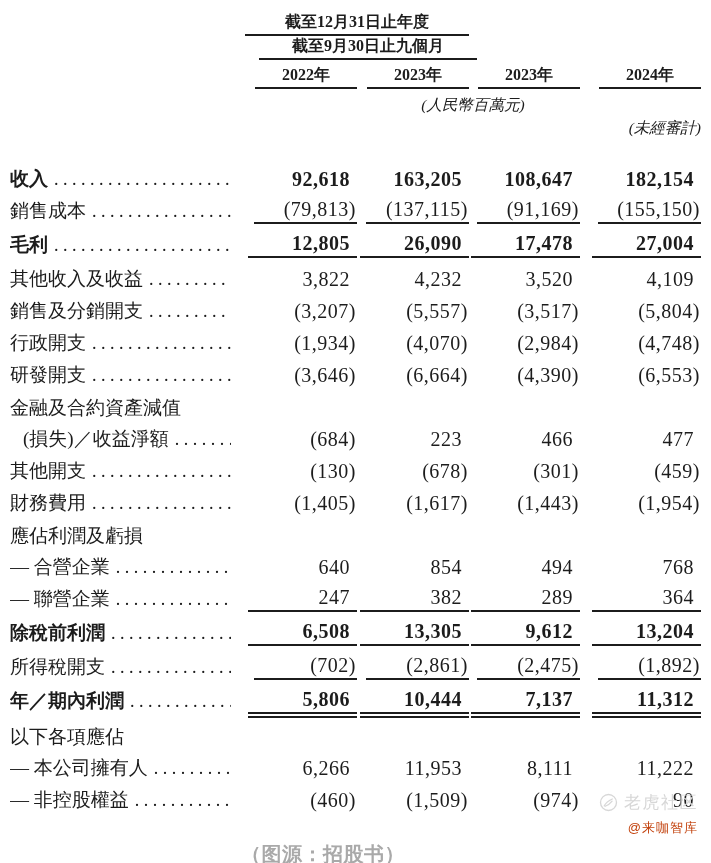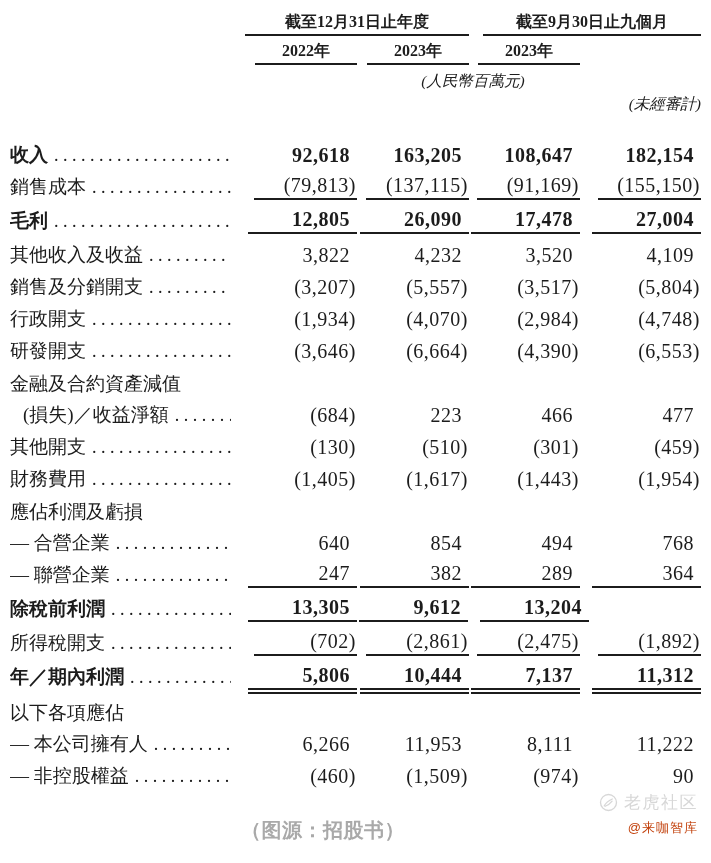--- a/index.html
+++ b/index.html
@@ -4,21 +4,21 @@
 <style>
   html,body { margin:0; padding:0; }
   body {
     width:711px; height:863px; background:#ffffff; overflow:hidden; position:relative;
     font-family:"Liberation Serif","DejaVu Serif",serif; color:#1c1c1c;
     -webkit-font-smoothing:antialiased;
   }
   .page { padding:12px 10px 0 10px; }
 
   
-  .hdr-groups { display:flex; margin-left:235px; }
+  .hdr-groups { display:flex; margin-left:235px;flex-direction:column; }
   .grp {
     text-align:center; font-weight:bold; font-size:16px; line-height:19px;
     border-bottom:2px solid #1c1c1c; padding-bottom:3px;
   }
   .grp1 { width:224px; }
   .grp2 { width:218px; margin-left:14px; }
 
   .hdr-years { display:flex; margin-left:235px; margin-top:5px; }
   .ycell { display:flex; justify-content:flex-end; }
   .ycell .yval {
@@ -93,20 +93,23 @@
   <div class="hdr-years">
     <div class="ycell c1">
         <span class="yval">2022年</span>
       </div>
     <div class="ycell c2">
         <span class="yval">2023年</span>
       </div>
     <div class="ycell c3">
         <span class="yval">2023年</span>
       </div>
+    <div class="ycell c4">
+        <span class="yval">2024年</span>
+      </div>
   </div>
 
   
   <div class="unit-note">(人民幣百萬元)</div>
   <div class="audit-note">(未經審計)</div>
 
   
   <div class="tbody">
   <div class="row bold">
     <div class="lbl">
@@ -281,21 +284,21 @@
 
   <div class="row">
     <div class="lbl">
       <span class="ltext">其他開支</span>
       <span class="leader">. . . . . . . . . . . . . . . . . . . . . . . . . . . . . . . . . . . . . . . . . . . . . . . . . . . . . . . . . . . . </span>
     </div>
     <div class="cell c1">
           <span class="val neg">(130)</span>
         </div>
     <div class="cell c2">
-          <span class="val neg">(510)</span>
+          <span class="val neg">(678)</span>
         </div>
     <div class="cell c3">
           <span class="val neg">(301)</span>
         </div>
     <div class="cell c4">
           <span class="val neg">(459)</span>
         </div>
   </div>
 
   <div class="row">
@@ -372,20 +375,23 @@
     <div class="cell c4">
           <span class="val">364</span>
         </div>
   </div>
 
   <div class="row bold u1">
     <div class="lbl">
       <span class="ltext">除稅前利潤</span>
       <span class="leader">. . . . . . . . . . . . . . . . . . . . . . . . . . . . . . . . . . . . . . . . . . . . . . . . . . . . . . . . . . . . </span>
     </div>
+    <div class="cell c1">
+          <span class="val">6,508</span>
+        </div>
     <div class="cell c2">
           <span class="val">13,305</span>
         </div>
     <div class="cell c3">
           <span class="val">9,612</span>
         </div>
     <div class="cell c4">
           <span class="val">13,204</span>
         </div>
   </div>

